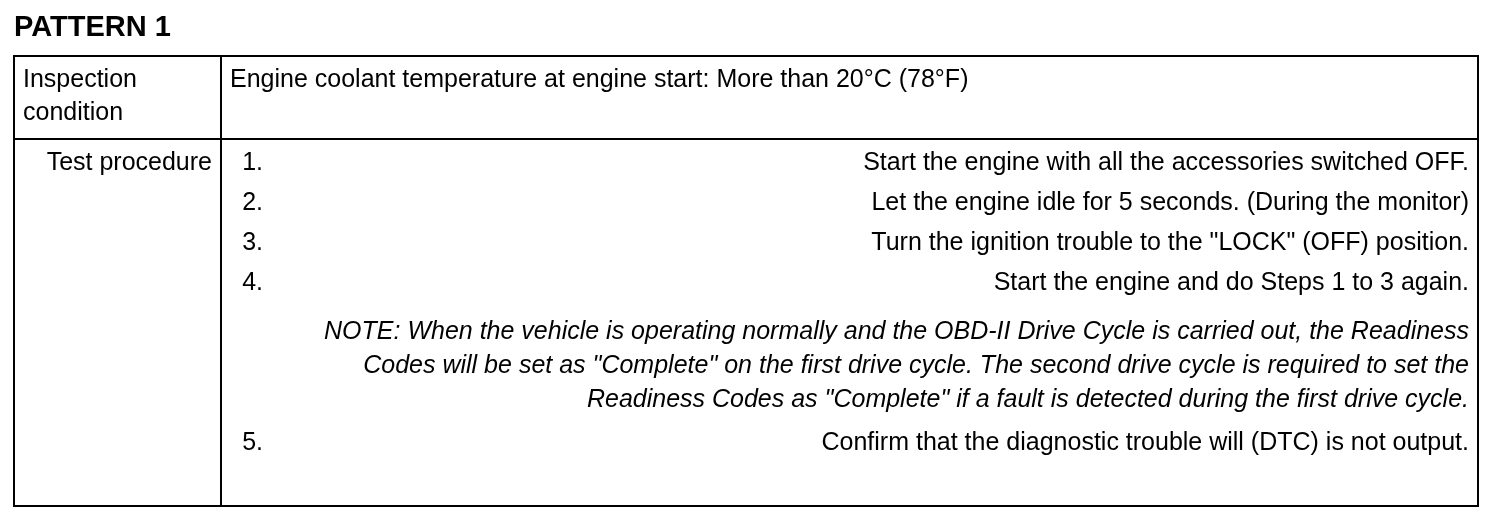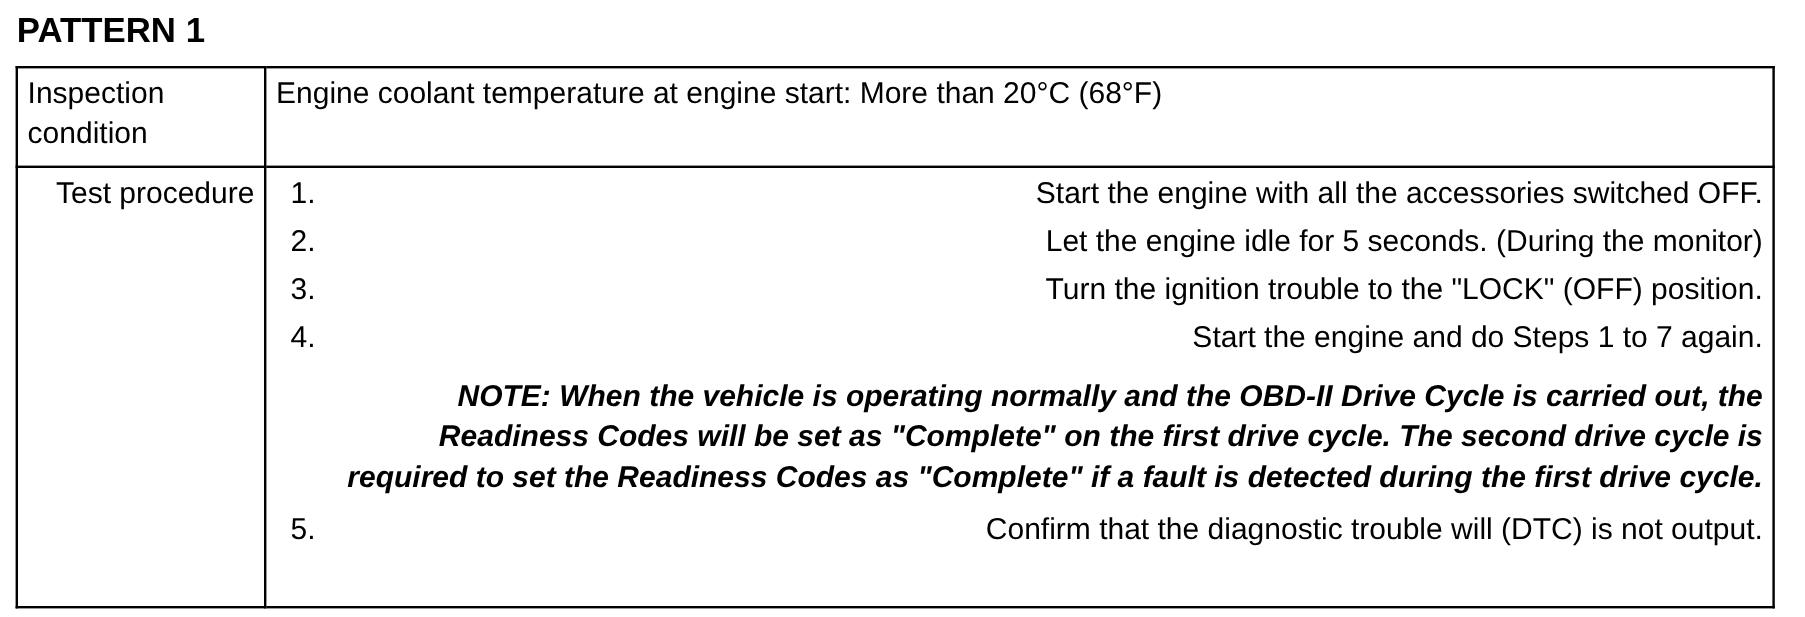--- a/index.html
+++ b/index.html
@@ -59,35 +59,34 @@
     flex: none;
     width: 33px;
   }
   .step-text {
     flex: 1;
   }
   .note {
     font-style: italic;
     margin: 15px 0 10px 35px;
     line-height: 34px;
-    font-weight: bold;
   }
 </style>
 </head>
 <body>
 
 <div class="page">
 
   <div class="doc-title">PATTERN 1</div>
 
   <table class="spec-table">
     <tbody>
       <tr class="row-condition">
         <td class="label-cell">Inspection condition</td>
-        <td class="value-cell">Engine coolant temperature at engine start: More than 20°C (68°F)</td>
+        <td class="value-cell">Engine coolant temperature at engine start: More than 20°C (78°F)</td>
       </tr>
       <tr class="row-procedure">
         <td class="label-cell">Test procedure</td>
         <td class="value-cell">
           <div class="steps">
 
             <div class="step">
               <span class="step-num">1.</span>
               <span class="step-text">Start the engine with all the accessories switched OFF.</span>
             </div>
@@ -97,21 +96,21 @@
               <span class="step-text">Let the engine idle for 5 seconds. (During the monitor)</span>
             </div>
 
             <div class="step">
               <span class="step-num">3.</span>
               <span class="step-text">Turn the ignition trouble to the "LOCK" (OFF) position.</span>
             </div>
 
             <div class="step">
               <span class="step-num">4.</span>
-              <span class="step-text">Start the engine and do Steps 1 to 7 again.</span>
+              <span class="step-text">Start the engine and do Steps 1 to 3 again.</span>
             </div>
 
             <div class="note">NOTE: When the vehicle is operating normally and the OBD-II Drive Cycle is carried out, the Readiness Codes will be set as "Complete" on the first drive cycle. The second drive cycle is required to set the Readiness Codes as "Complete" if a fault is detected during the first drive cycle.</div>
 
             <div class="step">
               <span class="step-num">5.</span>
               <span class="step-text">Confirm that the diagnostic trouble will (DTC) is not output.</span>
             </div>
 
           </div>

